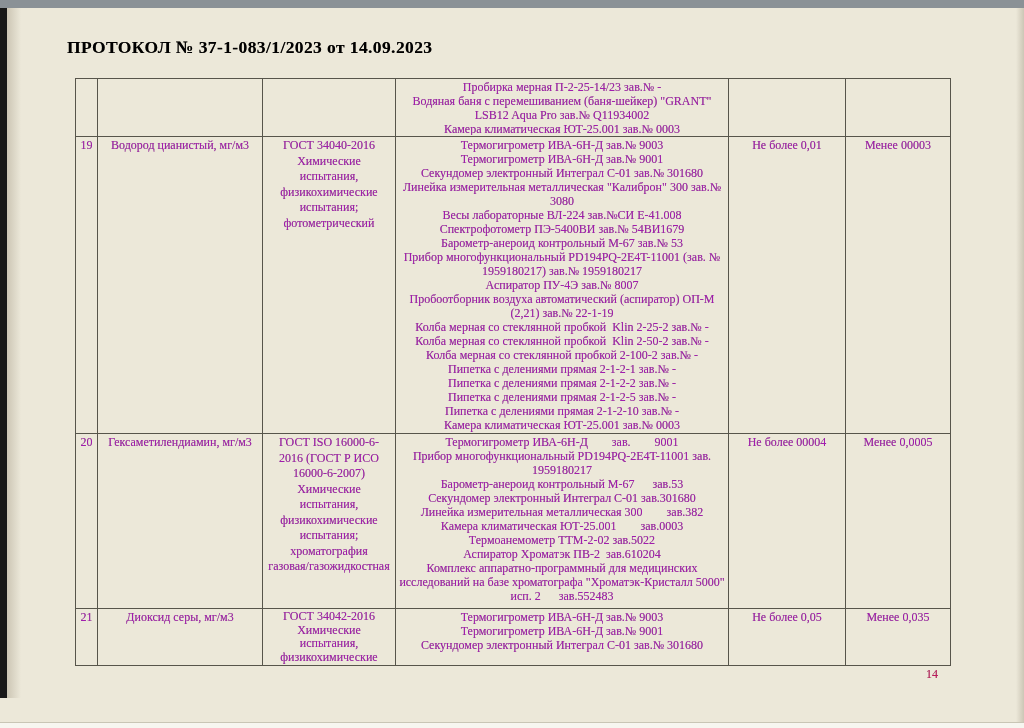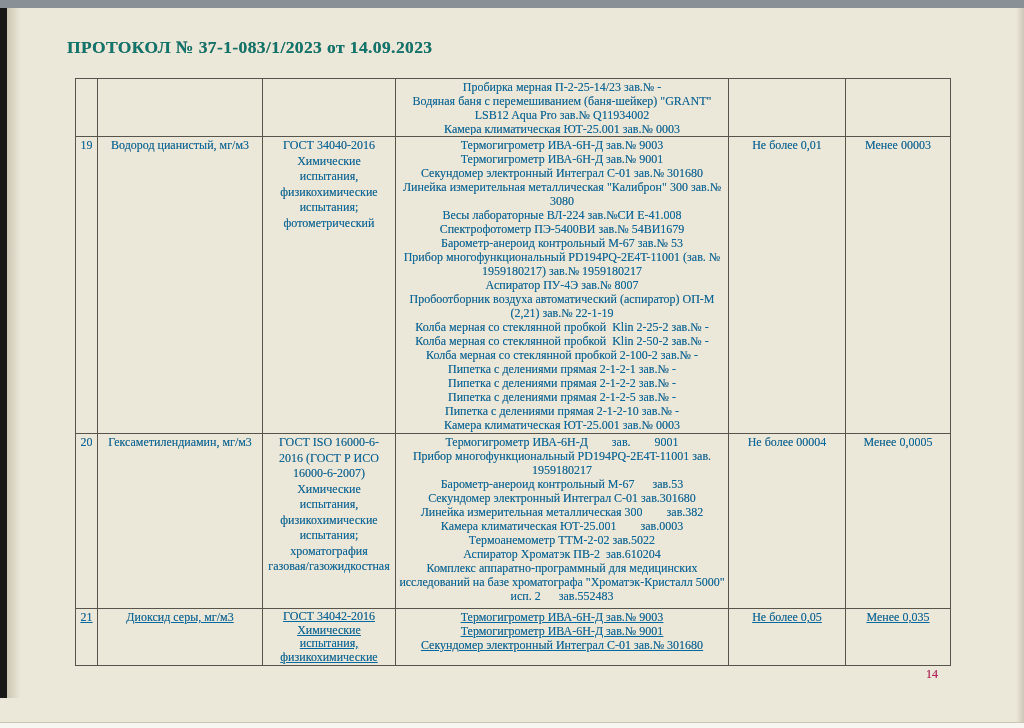--- a/index.html
+++ b/index.html
@@ -13,46 +13,46 @@
   .scan-left{position:absolute;top:8px;left:0;width:7px;height:690px;background:#181818;}
   .paper-edge{position:absolute;top:8px;left:7px;width:14px;height:690px;
     background:linear-gradient(90deg,rgba(130,118,95,.30),rgba(130,118,95,0));}
   .scan-bottom{position:absolute;left:0;bottom:0;width:1024px;height:5px;
     background:#f7f6f0;border-top:1px solid #c9c5b5;}
   .scan-right{position:absolute;top:8px;right:0;width:8px;height:715px;
     background:linear-gradient(270deg,rgba(120,110,90,.28),rgba(120,110,90,0));}
 
   .title{
     position:absolute;left:67px;top:37px;
-    font-size:17.5px;font-weight:bold;letter-spacing:.4px;color:#0f766e;
+    font-size:17.5px;font-weight:bold;letter-spacing:.4px;color:#000000;
     text-shadow:0 0 .5px rgba(40,30,20,.55);
   }
 
   table.protocol{
     position:absolute;left:75px;top:78px;width:875px;
     border-collapse:collapse;table-layout:fixed;
   }
   table.protocol td{
     border:1px solid #57554b;
     vertical-align:top;text-align:center;
     padding:1px 3px;
-    font-size:12px;color:#0369a1;
+    font-size:12px;color:#a21caf;
     white-space:pre-wrap;overflow:hidden;
     text-shadow:0 0 .5px rgba(60,50,40,.45);
   }
   td.c-equip{line-height:14px;}
   td.c-num,td.c-name,td.c-norm,td.c-result{line-height:14px;margin-top:44px;}
   td.c-method{line-height:15.5px;padding-top:2px;}
   tr.r3 td.c-method{line-height:13.5px;padding-top:1px;}
 
   tr.r0{height:57px;} tr.r1{height:297px;} tr.r2{height:175px;} tr.r3{height:57px;}
   tr.r0 .cw{max-height:55px;overflow:hidden;}
   tr.r1 .cw{max-height:295px;overflow:hidden;}
   tr.r2 .cw{max-height:173px;overflow:hidden;}
-  tr.r3 .cw{max-height:54px;overflow:hidden;text-decoration:underline;}
+  tr.r3 .cw{max-height:54px;overflow:hidden;}
 
   .page-num{
     position:absolute;left:926px;top:667px;
     font-size:12px;color:#be185d;text-shadow:0 0 .5px rgba(60,50,40,.45);
   }
 </style>
 </head>
 <body>
 
 <div class="scan-top"></div>

